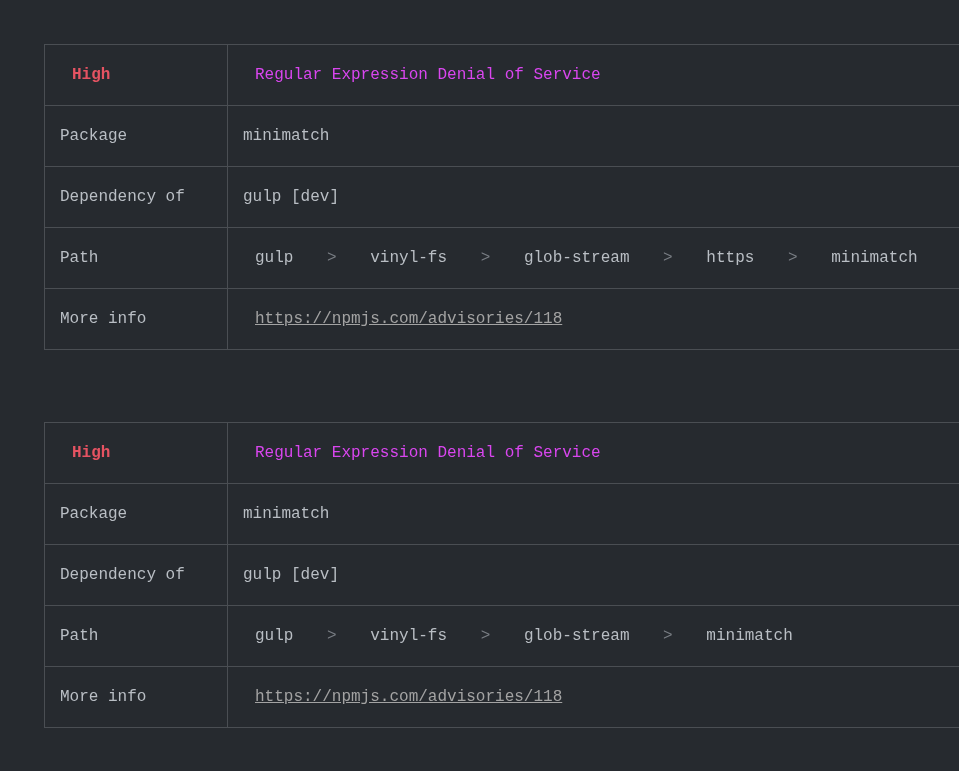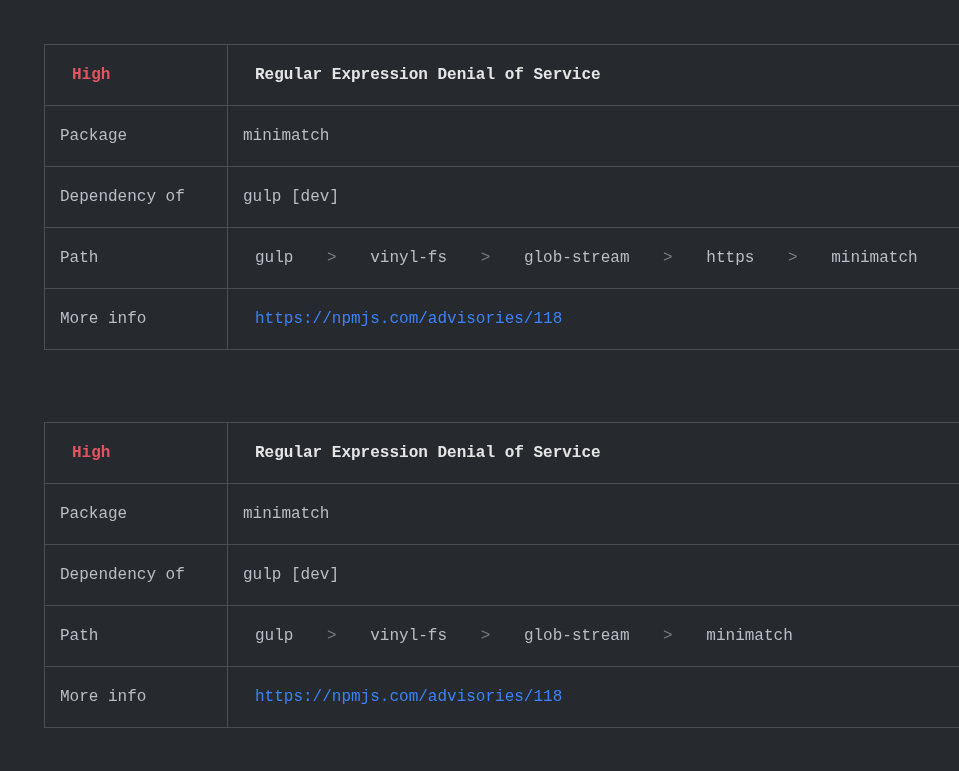--- a/index.html
+++ b/index.html
@@ -29,28 +29,29 @@
     color: #b9bec4;
   }
   .advisory-table td.val {
     color: #b9bec4;
   }
   .severity {
     color: #e55362;
     font-weight: 700;
   }
   .title {
-    font-weight: 700;
-    color: #e5e5e5;
+    font-weight: 400;
+    color: #d946ef;
   }
   .path-sep {
     color: #787d83;
   }
   .link {
-    color: #3b82f6;
+    color: #a3a3a3;
+    text-decoration: underline;
     cursor: pointer;
   }
 </style>
 </head>
 <body>
 
 <table class="advisory-table">
   <tbody>
       <tr>
     <td class="key"><span class="severity">High</span></td>

